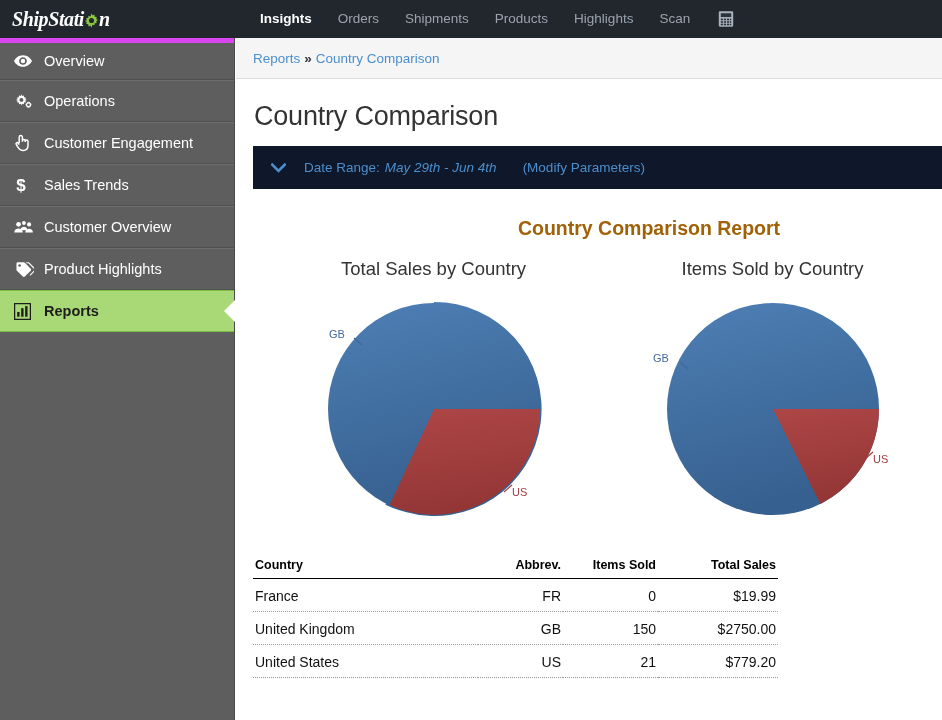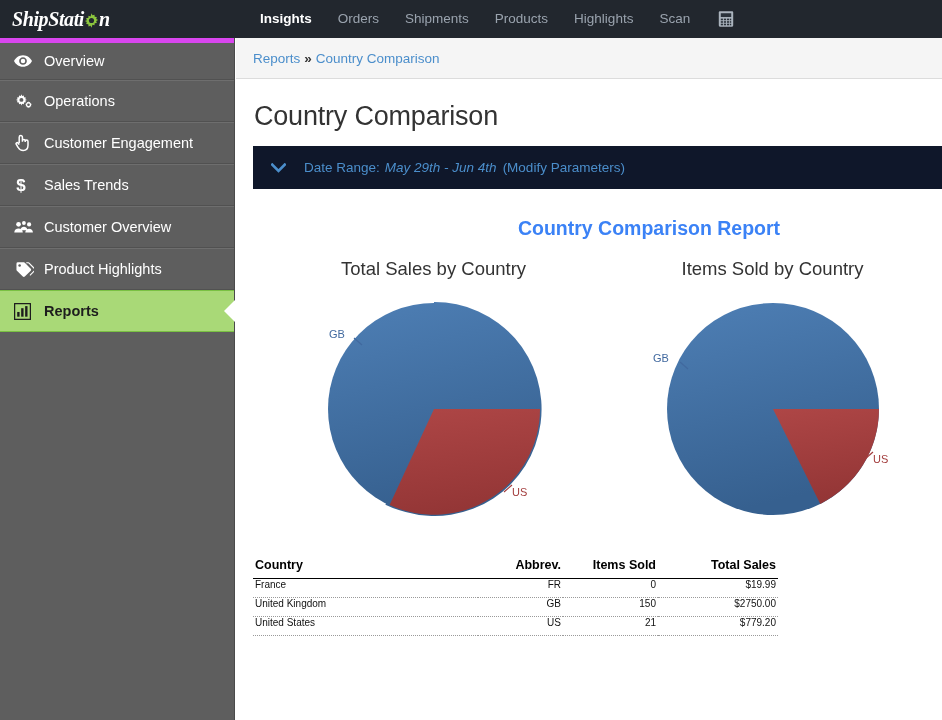--- a/index.html
+++ b/index.html
@@ -129,29 +129,29 @@
     background: #0f172a;
     height: 43px;
     display: flex; align-items: center;
     padding-left: 18px;
     font-size: 13.5px;
     color: #4b8ecb;
   }
   .chev { margin-right: 18px; display: flex; align-items: center; cursor: pointer; }
   .dr-label { color: #4b8ecb; }
   .dr-value { font-style: italic; color: #4b8ecb; }
-  .dr-modify { margin-left: 6px; color: #4b8ecb; cursor: pointer; }
+  .dr-modify { margin-left: 26px; color: #4b8ecb; cursor: pointer; }
 
   
   .report { padding-top: 28px; }
   .report-title {
     text-align: center;
     font-size: 19.5px;
     font-weight: bold;
-    color: #3b82f6;
+    color: #a16207;
     margin-left: 120px;
     margin-right: 0;
   }
   .report-sub {
     text-align: center;
     font-size: 12.5px;
     font-weight: bold;
     color: #000;
     margin-top: 12px;
     margin-left: 120px;
@@ -178,24 +178,24 @@
     text-align: left;
     font-weight: bold;
     color: #000;
     padding: 4px 2px 6px 2px;
     border-bottom: 1px solid #000;
     font-size: 12.5px;
   }
   table.data th.r, table.data td.r { text-align: right; }
   table.data th.c, table.data td.c { text-align: right; }
   table.data td {
-    padding: 0 2px 7px 2px;
+    padding: 9px 2px 7px 2px;
     border-bottom: 1px dotted #9a9a9a;
     color: #111;
-    font-size: 10px;
+    font-size: 14px;
   }
 </style>
 </head>
 <body>
 
 <div id="app">
 
   <div class="topbar">
     <div class="logo">
       <div class="logo-text"><span>ShipStati</span><span class="gear-o"><svg width="15" height="15" viewBox="0 0 24 24">

